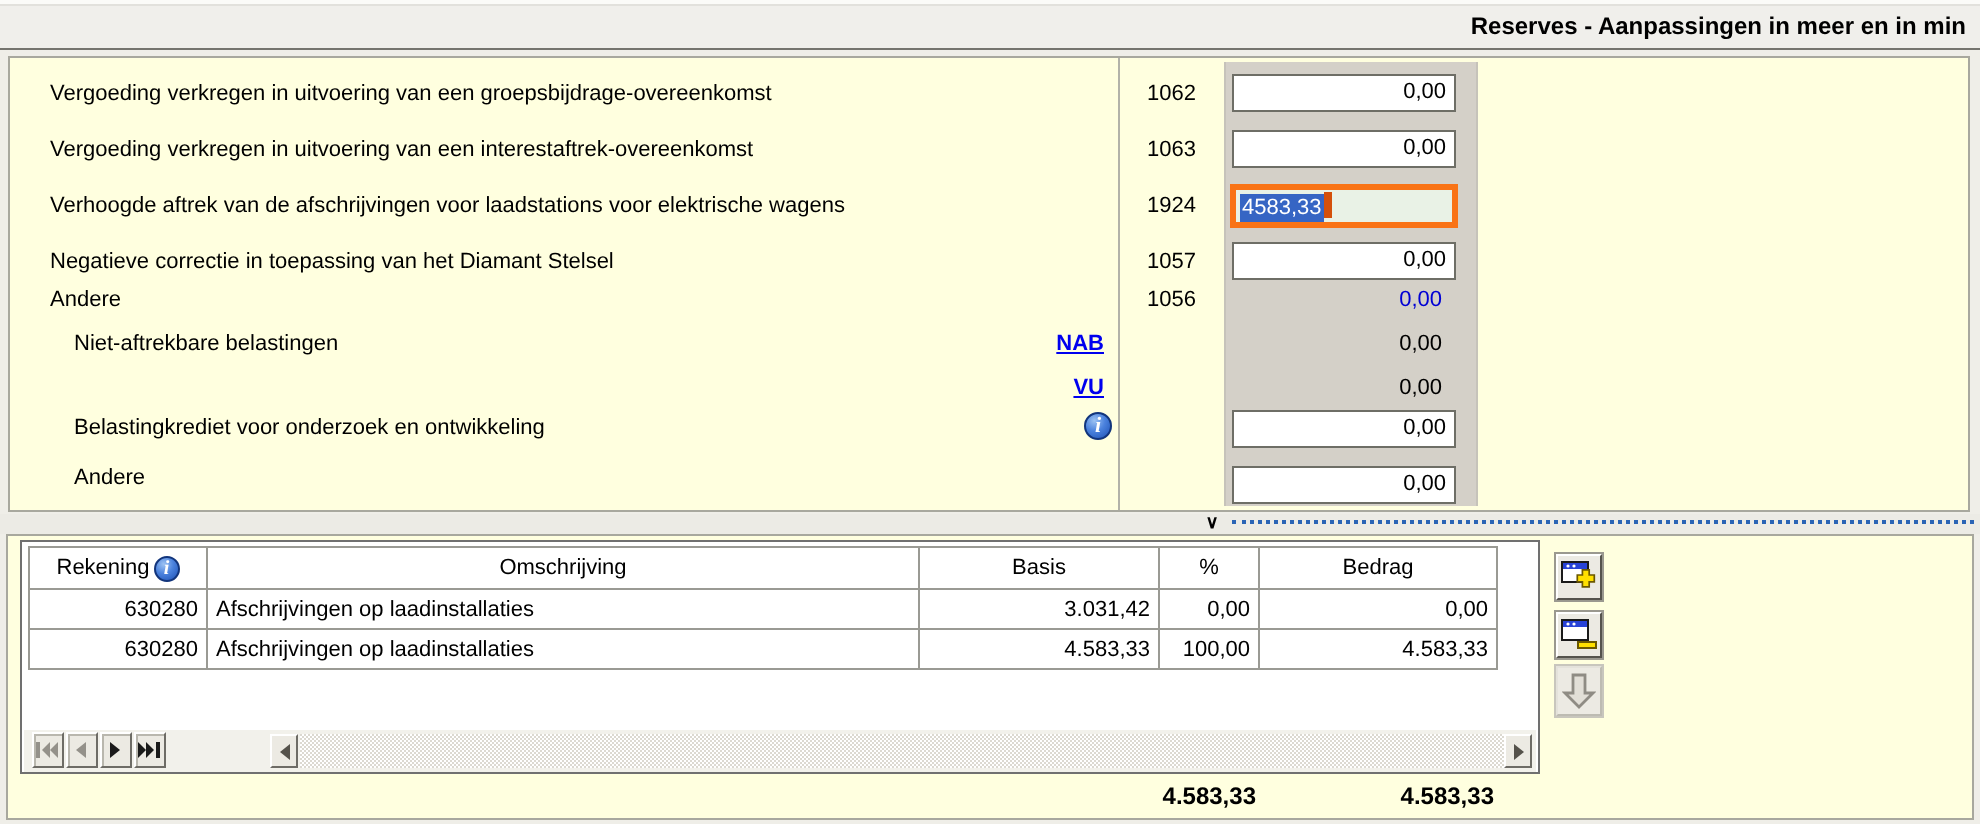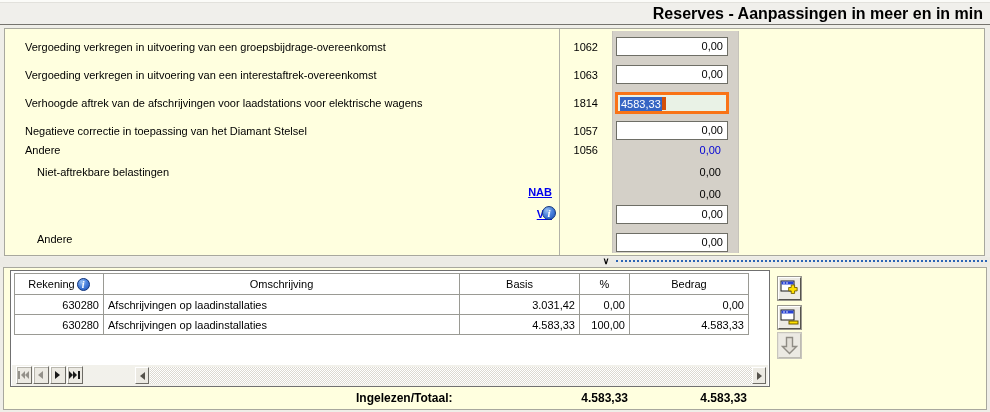--- a/index.html
+++ b/index.html
@@ -8,38 +8,38 @@
     position:relative;
     background:#EFEEE8;
     font-family:"Liberation Sans", sans-serif;
     font-size:11px;
     color:#000;
     overflow:hidden;
   }
   
   .topstrip { position:absolute; left:0; top:0; width:990px; height:3px; background:#FBFBF8; border-bottom:1px solid #E2E1DC; }
   .titlebar { position:absolute; left:0; top:3px; width:990px; height:22px; background:#F0EFEB; border-bottom:1px solid #75746E; }
-  .titlebar .title { position:absolute; right:7px; top:0; line-height:21px; font-weight:bold; font-size:16px; }
+  .titlebar .title { position:absolute; right:7px; top:0; line-height:21px; font-weight:bold; font-size:12px; }
   
   .form-panel { position:absolute; left:4px; top:28px; width:981px; height:228px; background:#FFFFDF; border:1px solid #A8A89E; }
   .vdivider { position:absolute; left:554px; top:0; width:1px; height:226px; background:#B2B2A8; }
   .graycol { position:absolute; left:607px; top:2px; width:127px; height:222px; background:#D4D0C8; border-left:1px solid #C6C3BA; border-right:1px solid #C6C3BA; }
   .flabel { position:absolute; left:20px; height:16px; line-height:16px; white-space:nowrap; }
   .flabel.ind { left:32px; }
   .fcode { position:absolute; left:553px; width:40px; height:16px; line-height:16px; text-align:right; }
   .field { position:absolute; left:611px; width:112px; height:19px; background:#FFFFFF; border:1px solid #6E6E66;
            text-align:right; line-height:17px; padding-right:4px; }
   .field-focus { position:absolute; left:610px; top:63px; width:114px; height:22px; background:#E9F2E6;
                  border:3px solid #f97316; text-align:left; line-height:18px; padding-left:2px; white-space:nowrap; }
   .field-focus .sel { background:#3665C4; color:#fff; padding:1px 1px; }
   .field-focus .caret { display:inline-block; width:4px; height:13px; background:#D4500A; vertical-align:-2px; }
   .pval { position:absolute; left:611px; width:109px; height:16px; line-height:16px; text-align:right; padding-right:4px; }
   .pval.blue { color:#0000D4; }
   .flink { position:absolute; left:495px; width:52px; height:16px; line-height:16px; text-align:right;
-           color:#0000EE; font-weight:bold; text-decoration:underline; cursor:pointer;margin-top:20px; }
+           color:#0000EE; font-weight:bold; text-decoration:underline; cursor:pointer; }
   .info-ball { width:14px; height:14px; border-radius:50%;
                background:radial-gradient(circle at 35% 28%, #9CC2F2 0%, #4B82DD 45%, #1B4FB4 100%);
                border:1px solid #12357C; color:#fff; text-align:center; display:inline-block; }
   .info-ball::before { content:"i"; font-family:"Liberation Serif", serif; font-style:italic; font-weight:bold;
                        font-size:11px; line-height:13px; display:block; }
   .form-info { position:absolute; left:537px; top:177px; }
   
   .splitter { position:absolute; left:0; top:257px; width:990px; height:10px; background:#ECEBE5; }
   .chev { position:absolute; left:599px; top:-2px; width:14px; height:12px; font-size:9px; font-weight:bold; line-height:12px; text-align:center; cursor:pointer; }
   .chev::before { content:"\2228"; }
@@ -96,25 +96,26 @@
 <div class="form-panel">
   <div class="vdivider"></div>
   <div class="graycol"></div>
 
   <div class="flabel" style="top:10px">Vergoeding verkregen in uitvoering van een groepsbijdrage-overeenkomst</div>
   <div class="flabel" style="top:38px">Vergoeding verkregen in uitvoering van een interestaftrek-overeenkomst</div>
   <div class="flabel" style="top:66px">Verhoogde aftrek van de afschrijvingen voor laadstations voor elektrische wagens</div>
   <div class="flabel" style="top:94px">Negatieve correctie in toepassing van het Diamant Stelsel</div>
   <div class="flabel" style="top:113px">Andere</div>
   <div class="flabel ind" style="top:135px">Niet-aftrekbare belastingen</div>
+  <div class="flabel ind" style="top:177px">Belastingkrediet voor onderzoek en ontwikkeling</div>
   <div class="flabel ind" style="top:202px">Andere</div>
 
   <div class="fcode" style="top:10px">1062</div>
   <div class="fcode" style="top:38px">1063</div>
-  <div class="fcode" style="top:66px">1814</div>
+  <div class="fcode" style="top:66px">1924</div>
   <div class="fcode" style="top:94px">1057</div>
   <div class="fcode" style="top:113px">1056</div>
 
   <div class="flink" style="top:135px">NAB</div>
   <div class="flink" style="top:157px">VU</div>
   <div class="form-info"><span class="info-ball"></span></div>
 
   <div class="field" style="top:8px">0,00</div>
   <div class="field" style="top:36px">0,00</div>
   <div class="field-focus"><span class="sel">4583,33</span><span class="caret"></span></div>
@@ -226,16 +227,15 @@
         <circle cx="7" cy="3" r="0.8" fill="#FFFFFF"></circle>
       <rect x="9" y="12" width="9" height="3" fill="#FFE000" stroke="#6B5800"></rect>
     </svg>
   </div>
   <div class="toolbtn disabled" style="top:65px; height:25px">
     <svg width="17" height="19">
       <path d="M5.5 1.5 h6 v9 h4 l-7 7 -7 -7 h4 z" fill="#E2DFD7" stroke="#8F8C84" stroke-width="1.4"></path>
     </svg>
   </div>
 
-  <div class="foot tlabel">Ingelezen/Totaal:</div>
   <div class="foot tval1">4.583,33</div>
   <div class="foot tval2">4.583,33</div>
 </div>
 
 </body></html>

